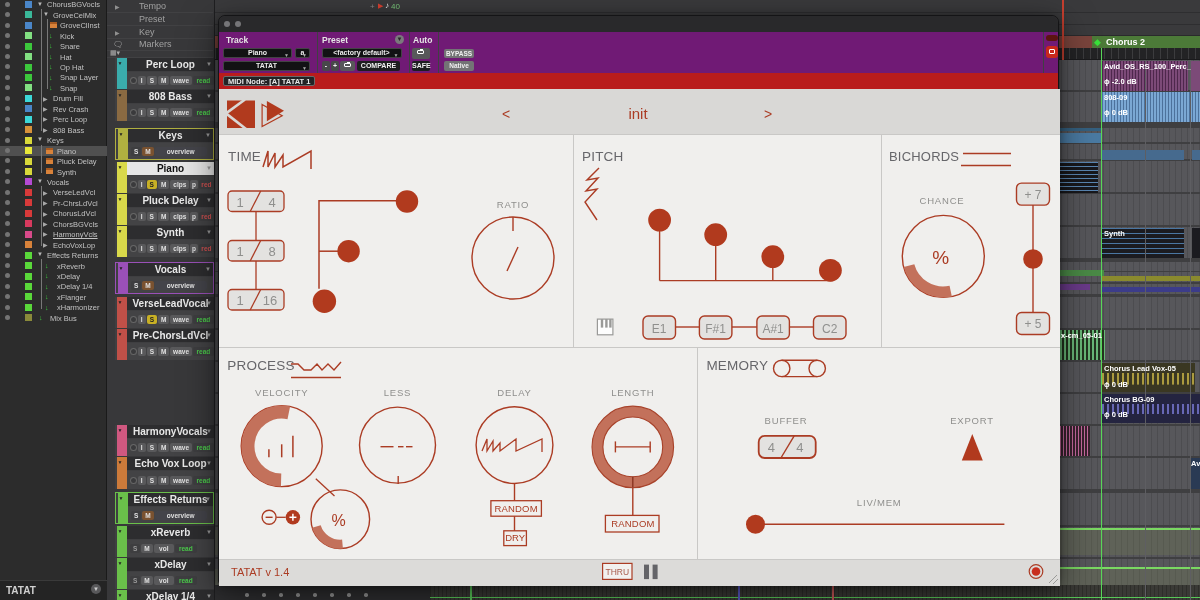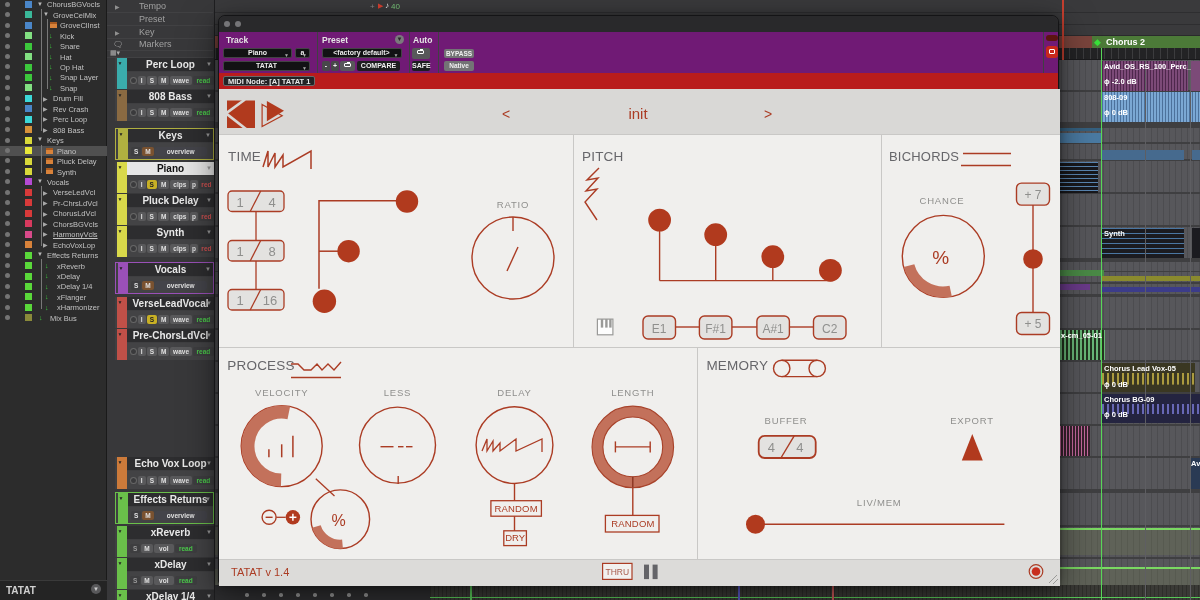--- a/index.html
+++ b/index.html
@@ -451,20 +451,33 @@
         <div class="ttitle" style="background:#2d2d2f;color:#e8e8e8;">Pre-ChorsLdVcl<span style="position:absolute;right:2px;top:0;color:#999;font-size:6px;">▼</span></div>
         <div class="tctr">
           <span class="hdot"></span>
           <span class="hb" style="background:#59595b;color:#e0e0e0;padding:0 3px;font-size:6.5px;">I</span>
           <span class="hb" style="background:#59595b;color:#e0e0e0;padding:0 3px;font-size:6.5px;">S</span>
           <span class="hb" style="background:#59595b;color:#e0e0e0;padding:0 3px;font-size:6.5px;">M</span>
           <span class="hb" style="background:#59595b;color:#e0e0e0;width:22px;font-size:6.5px;">wave</span>
           <span class="hb" style="background:#3e3e40;color:#4ac84a;width:22px;font-size:6.5px;">read</span>
         </div>
         <div style="position:absolute;left:1.5px;top:2px;width:7px;height:7px;border-radius:50%;background:#c05048;color:#222;font-size:5px;line-height:7px;text-align:center;">▼</div>
+      </div>
+      <div class="tblk" style="top:425px;height:31px;">
+        <div class="ttab" style="background:#d05880"></div>
+        <div class="ttitle" style="background:#2d2d2f;color:#e8e8e8;">HarmonyVocals<span style="position:absolute;right:2px;top:0;color:#999;font-size:6px;">▼</span></div>
+        <div class="tctr">
+          <span class="hdot"></span>
+          <span class="hb" style="background:#59595b;color:#e0e0e0;padding:0 3px;font-size:6.5px;">I</span>
+          <span class="hb" style="background:#59595b;color:#e0e0e0;padding:0 3px;font-size:6.5px;">S</span>
+          <span class="hb" style="background:#59595b;color:#e0e0e0;padding:0 3px;font-size:6.5px;">M</span>
+          <span class="hb" style="background:#59595b;color:#e0e0e0;width:22px;font-size:6.5px;">wave</span>
+          <span class="hb" style="background:#3e3e40;color:#4ac84a;width:22px;font-size:6.5px;">read</span>
+        </div>
+        <div style="position:absolute;left:1.5px;top:2px;width:7px;height:7px;border-radius:50%;background:#d05880;color:#222;font-size:5px;line-height:7px;text-align:center;">▼</div>
       </div>
       <div class="tblk" style="top:457px;height:32px;">
         <div class="ttab" style="background:#cc7a3a"></div>
         <div class="ttitle" style="background:#2d2d2f;color:#e8e8e8;">Echo Vox Loop<span style="position:absolute;right:2px;top:0;color:#999;font-size:6px;">▼</span></div>
         <div class="tctr">
           <span class="hdot"></span>
           <span class="hb" style="background:#59595b;color:#e0e0e0;padding:0 3px;font-size:6.5px;">I</span>
           <span class="hb" style="background:#59595b;color:#e0e0e0;padding:0 3px;font-size:6.5px;">S</span>
           <span class="hb" style="background:#59595b;color:#e0e0e0;padding:0 3px;font-size:6.5px;">M</span>
           <span class="hb" style="background:#59595b;color:#e0e0e0;width:22px;font-size:6.5px;">wave</span>

